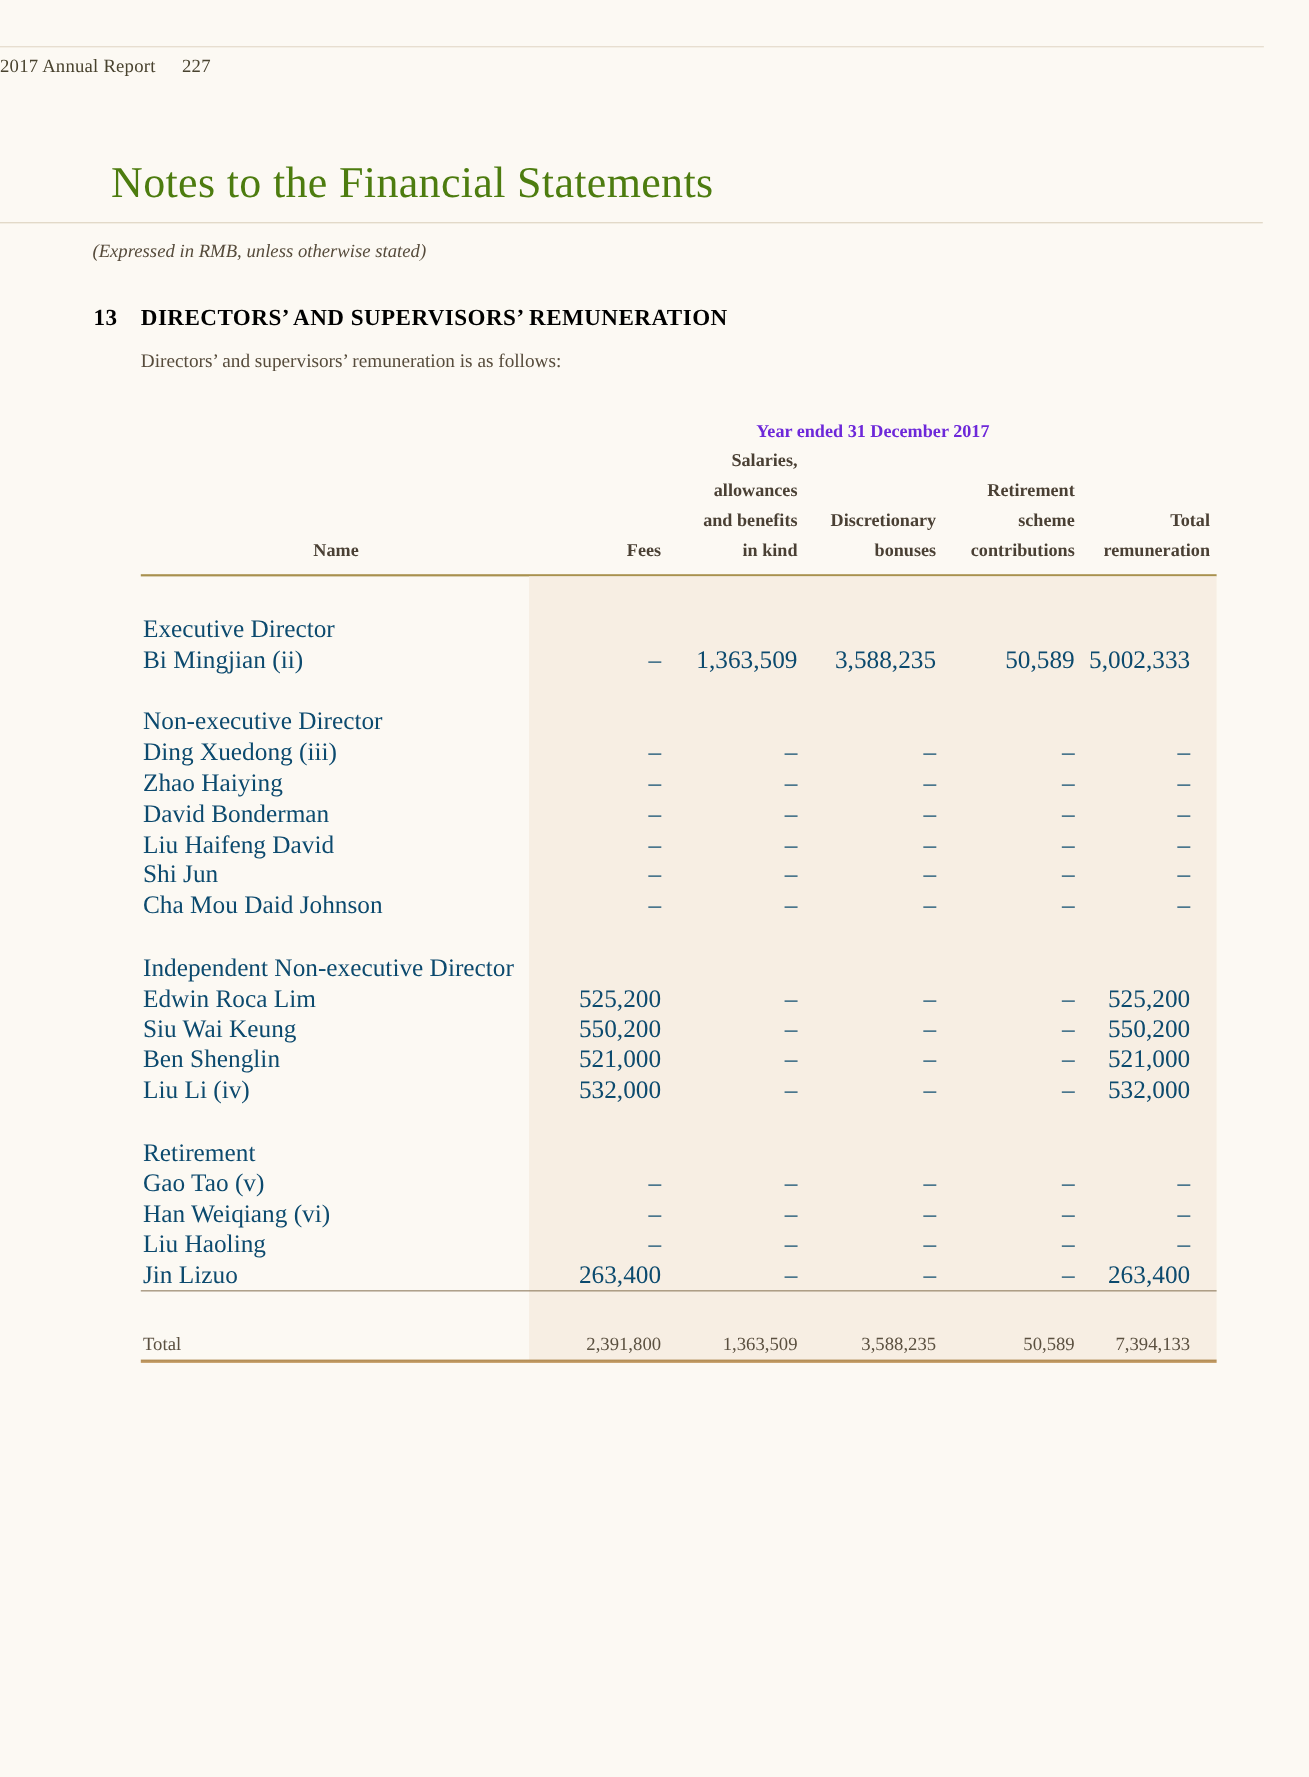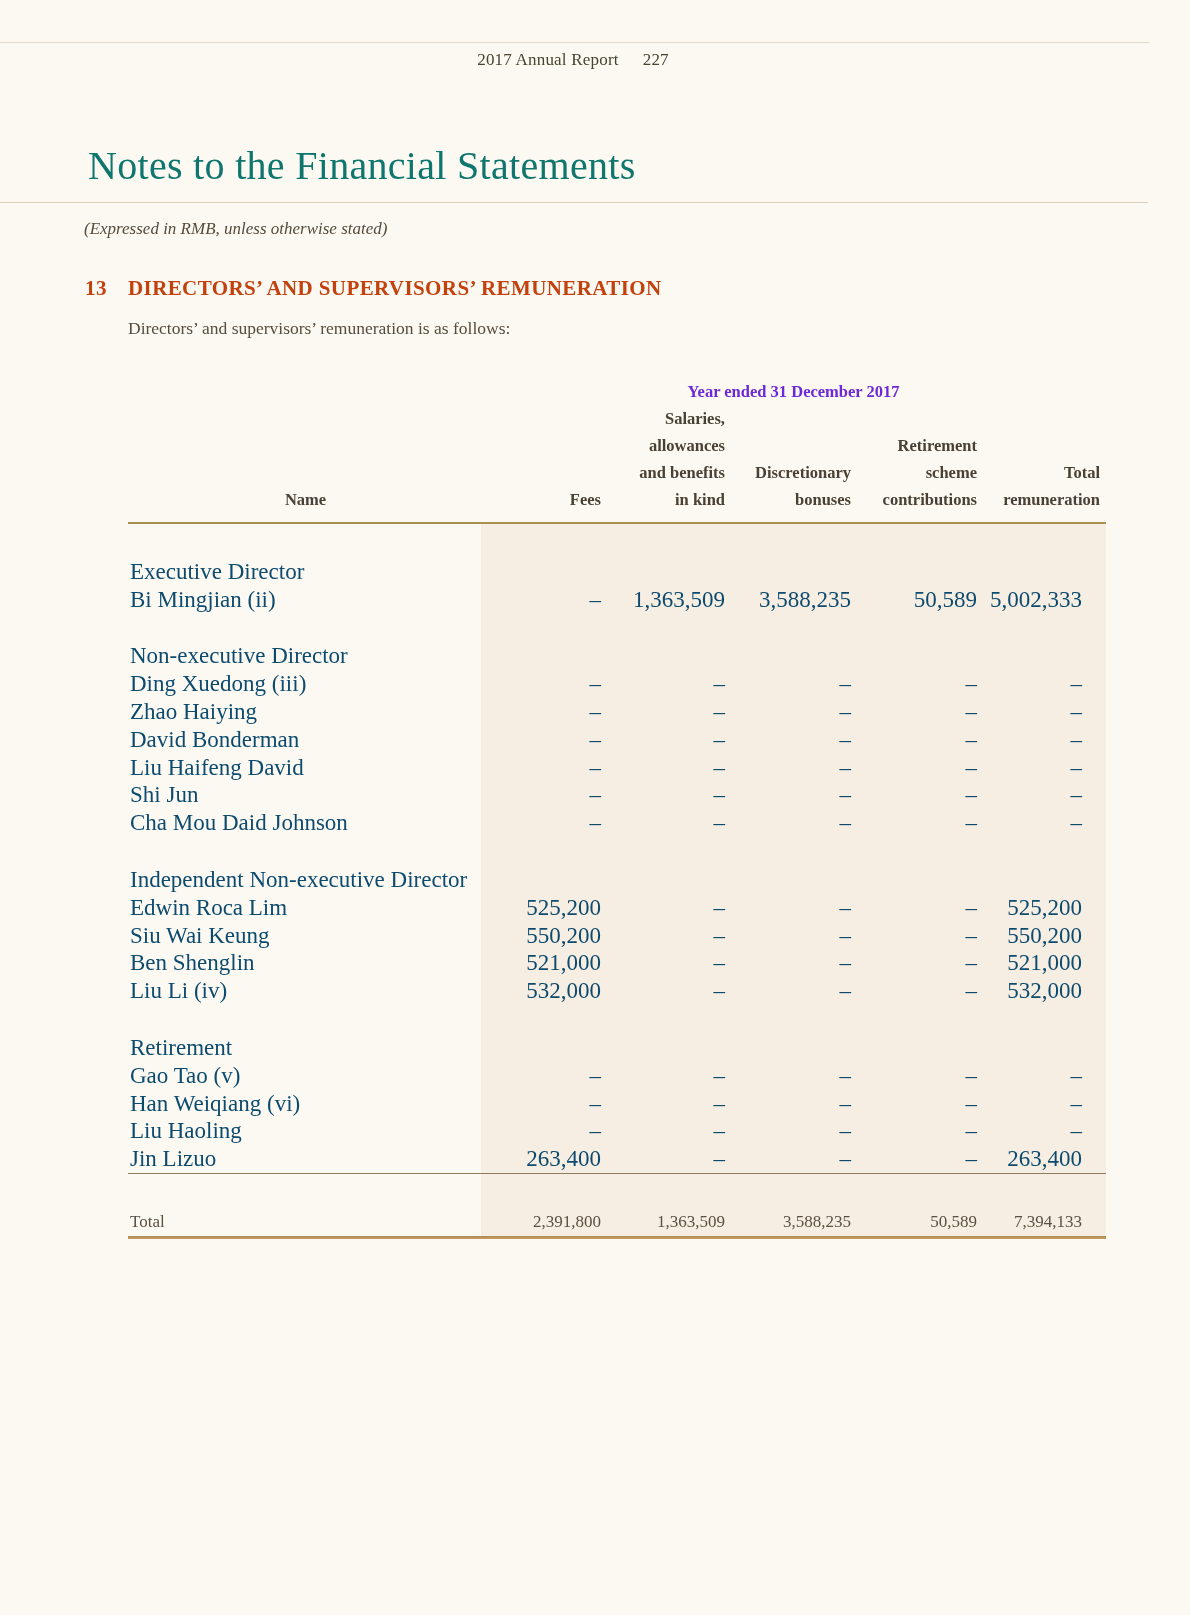--- a/index.html
+++ b/index.html
@@ -5,36 +5,36 @@
   * { margin:0; padding:0; box-sizing:border-box; }
   html,body { background:#e8e4dc; }
   .page {
     position:relative; width:1190px; height:1615px; margin:0 auto;
     background:#FCF9F3;
     font-family:"Liberation Serif", "DejaVu Serif", serif;
     color:#5B5040; overflow:hidden;
   }
   .top-rule { position:absolute; left:0; top:42px; width:1149px; height:1px; background:#E1D8C8; }
   .page-header {
-    position:absolute; top:50px; left:0; width:1146px; text-align:center;
+    position:absolute; top:50px; left:0; width:1146px; text-align:left;
     font-size:17px; color:#49432F; letter-spacing:0.2px;
   }
   .page-header .page-num { display:inline-block; margin-left:24px; }
   .doc-title {
-    position:absolute; left:88px; top:142px;
-    font-size:40px; font-weight:400; color:#0f766e; letter-spacing:0.3px;
+    position:absolute; left:101px; top:142px;
+    font-size:40px; font-weight:400; color:#4d7c0f; letter-spacing:0.3px;
   }
   .title-rule { position:absolute; left:0; top:202px; width:1148px; height:1px; background:#DBD1BE; }
   .subtitle {
     position:absolute; left:84px; top:219px;
     font-style:italic; font-size:17px; color:#564B3B;
   }
   .section {
     position:absolute; left:85px; top:276px; display:flex;
-    color:#c2410c; font-size:21px; font-weight:600; letter-spacing:0.4px;
+    color:#000000; font-size:21px; font-weight:600; letter-spacing:0.4px;
   }
   .section .sec-num { width:43px; }
   .intro { position:absolute; left:128px; top:318px; font-size:17.5px; color:#574C3C; }
 
   
   .fin-table { position:absolute; left:128px; top:378px; width:978px; }
   .grid-cols { display:grid; grid-template-columns:353px 120px 124px 126px 126px 129px; }
   .spanner-row {
     height:27px; line-height:27px; padding-left:353px; text-align:center;
     font-weight:600; font-size:16.5px; color:#6d28d9;

